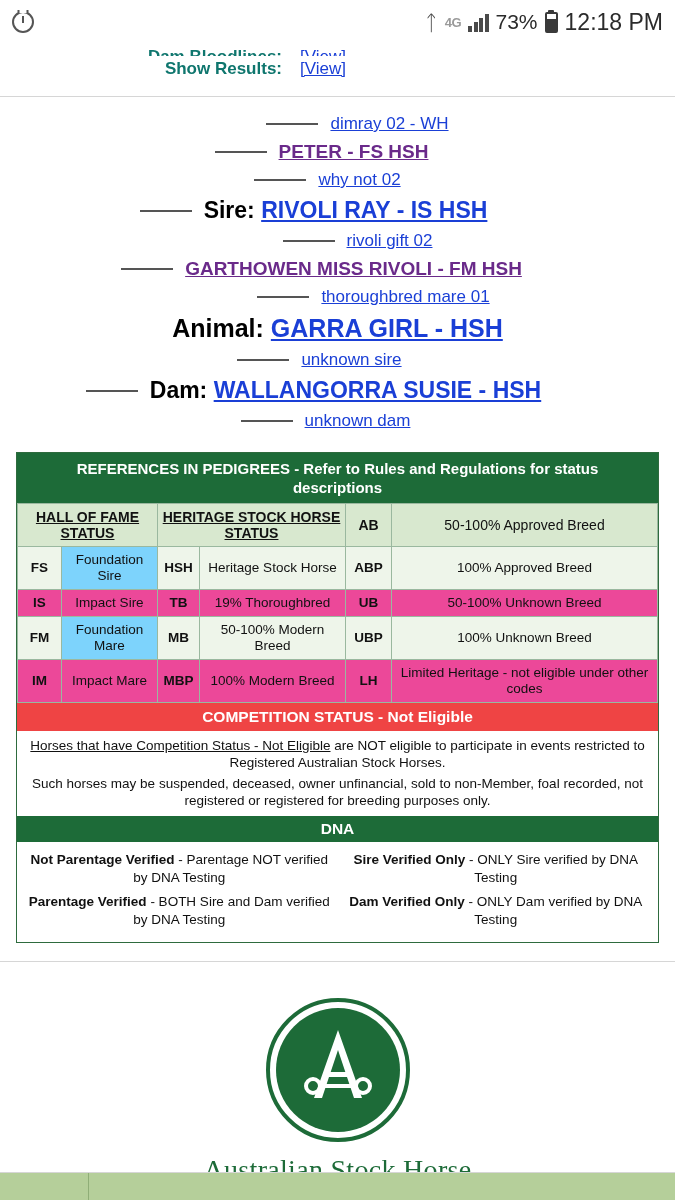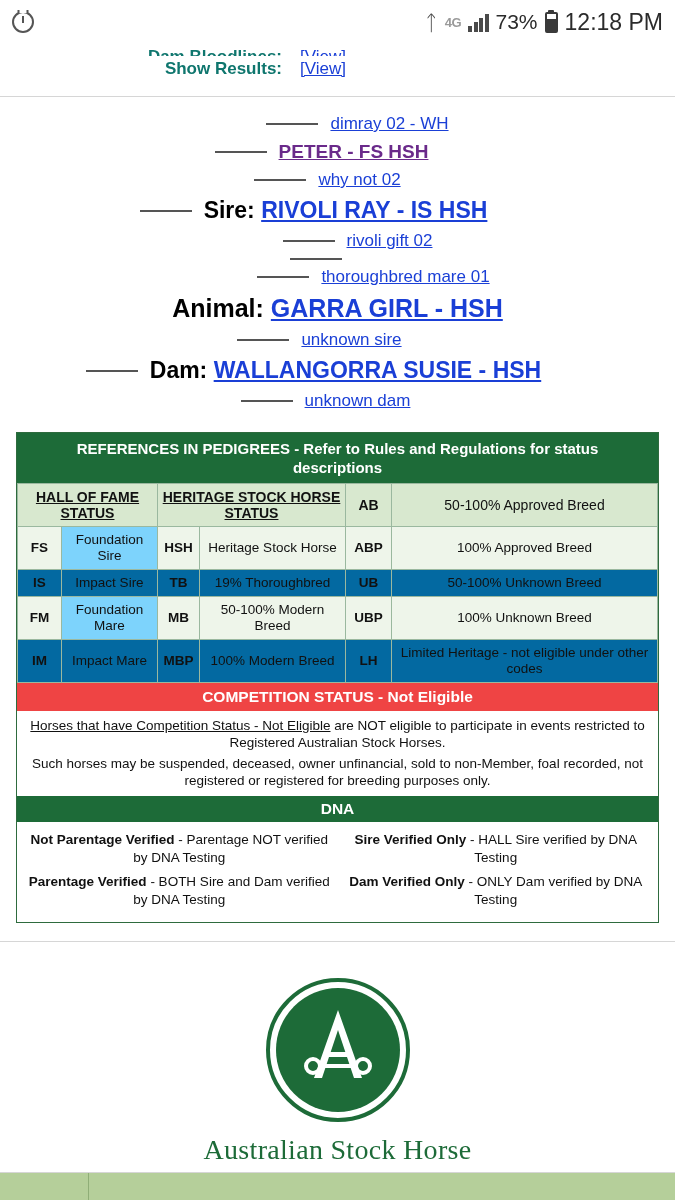--- a/index.html
+++ b/index.html
@@ -198,21 +198,21 @@
   table.ref td.code {
     font-weight: bold;
     background: #eef5ea;
     width: 44px;
   }
   table.ref td.desc1 { background: #7dd3fc; width: 96px; }
   table.ref td.code2 { font-weight: bold; background: #eef5ea; width: 42px; }
   table.ref td.desc2 { background: #eef5ea; width: 146px; }
   table.ref td.code3 { font-weight: bold; background: #eef5ea; width: 46px; }
   table.ref td.desc3 { background: #eef5ea; }
-  table.ref tr.alt td { background: #0369a1; }
+  table.ref tr.alt td { background: #ec4899; }
 
   .comp-bar {
     background: #ef4444;
     color: #ffffff;
     font-weight: bold;
     font-size: 15.5px;
     text-align: center;
     padding: 5px 0;
   }
   .comp-text {
@@ -348,20 +348,21 @@
       <a href="#">RIVOLI RAY - IS HSH</a>
     </div>
 
     <div class="node lv1 offset-a">
       <span class="dash"></span>
       <a href="#">rivoli gift 02</a>
     </div>
 
     <div class="node lv2 offset-b">
       <span class="dash"></span>
+      <a href="#">GARTHOWEN MISS RIVOLI - FM HSH</a>
     </div>
 
     <div class="node lv1 offset-d">
       <span class="dash"></span>
       <a href="#">thoroughbred mare 01</a>
     </div>
 
     <div class="node animal">
       <span class="label">Animal:</span>&nbsp;
       <a href="#">GARRA GIRL - HSH</a>
@@ -436,21 +437,21 @@
       <u>Horses that have Competition Status - Not Eligible</u><span> are NOT eligible to participate in events restricted to Registered Australian Stock Horses.</span>
     </div>
     <div class="comp-text2">Such horses may be suspended, deceased, owner unfinancial, sold to non-Member, foal recorded, not registered or registered for breeding purposes only.</div>
 
     <div class="dna-bar">DNA</div>
     <div class="dna-grid">
       <div class="dna-cell">
         <b>Not Parentage Verified</b><span> - Parentage NOT verified by DNA Testing</span>
       </div>
       <div class="dna-cell">
-        <b>Sire Verified Only</b><span> - HALL Sire verified by DNA Testing</span>
+        <b>Sire Verified Only</b><span> - ONLY Sire verified by DNA Testing</span>
       </div>
       <div class="dna-cell">
         <b>Parentage Verified</b><span> - BOTH Sire and Dam verified by DNA Testing</span>
       </div>
       <div class="dna-cell">
         <b>Dam Verified Only</b><span> - ONLY Dam verified by DNA Testing</span>
       </div>
     </div>
   </div>
 

